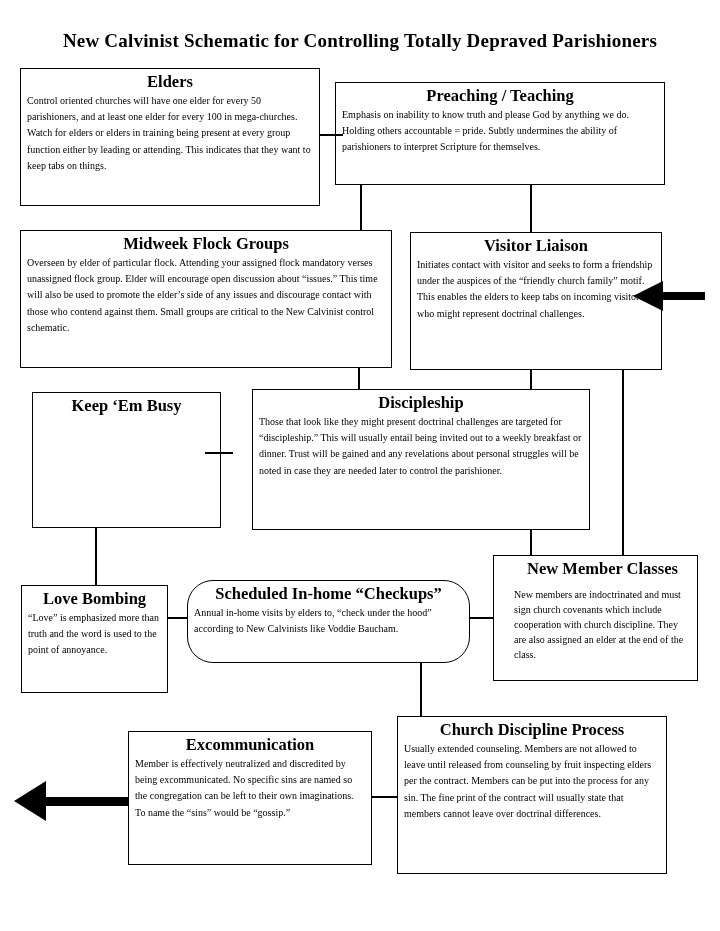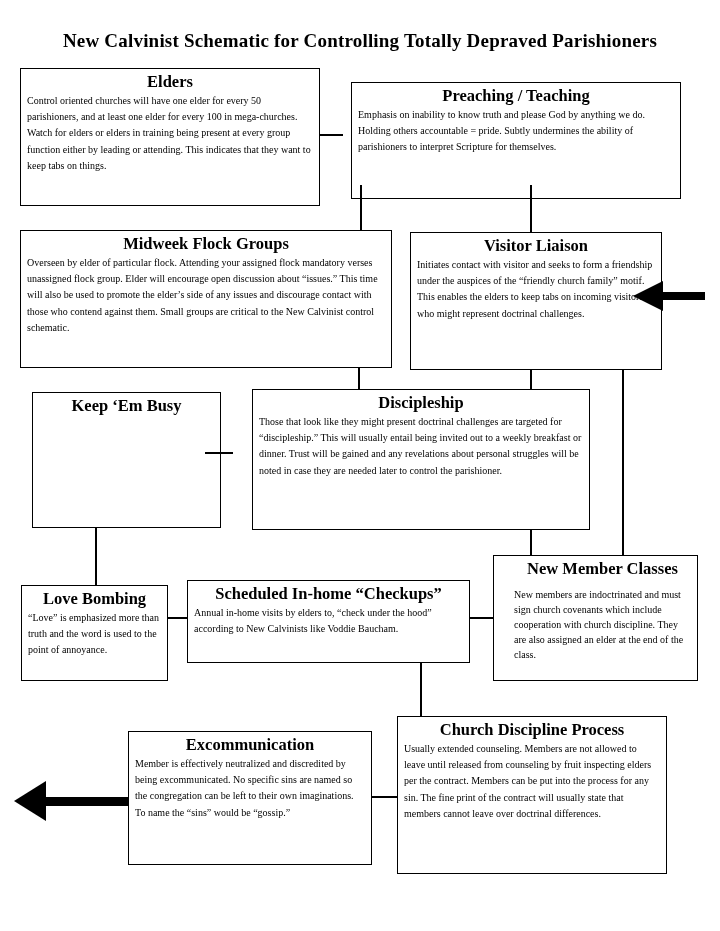--- a/index.html
+++ b/index.html
@@ -25,29 +25,29 @@
   }
   .box h2{
     margin:1px 0 1px 0;
     font-size:16.5px;font-weight:bold;text-align:center;
   }
   .box p{
     margin:0;font-size:10px;line-height:16.2px;text-align:left;
   }
   
   #box-elders        {left:20px;  top:68px;  width:300px;height:138px;}
-  #box-preaching     {left:351px; top:82px;  width:330px;height:117px;}
+  #box-preaching     {left:335px; top:82px;  width:330px;height:103px;}
   #box-midweek       {left:20px;  top:230px; width:372px;height:138px;}
   #box-visitor       {left:410px; top:232px; width:252px;height:138px;}
   #box-keepbusy      {left:32px;  top:392px; width:189px;height:136px;}
   #box-discipleship  {left:233px; top:389px; width:338px;height:141px;margin-left:19px;}
   #box-newmember     {left:493px; top:555px; width:205px;height:126px;padding-left:20px;}
   #box-newmember p   {line-height:15px;margin-top:8px;}
-  #box-lovebombing   {left:21px;  top:585px; width:147px;height:96px;}
-  #box-checkups      {left:187px; top:580px; width:283px;height:83px;}
+  #box-lovebombing   {left:21px;  top:585px; width:147px;height:108px;}
+  #box-checkups      {left:187px; top:580px; width:283px;height:83px;border-radius:26px;}
   #box-discipline    {left:397px; top:716px; width:270px;height:158px;}
   #box-excommunication{left:128px;top:731px; width:244px;height:134px;}
   
   .line{position:absolute;background:#000;}
   .line-h{height:1.5px;}
   .line-v{width:1.5px;}
   #c-elders-preaching      {left:320px;top:134px;width:23px;}
   #c-preaching-midweek     {left:360px;top:185px;height:45px;}
   #c-preaching-visitor     {left:530px;top:185px;height:47px;}
   #c-midweek-discipleship  {left:358px;top:368px;height:21px;}

